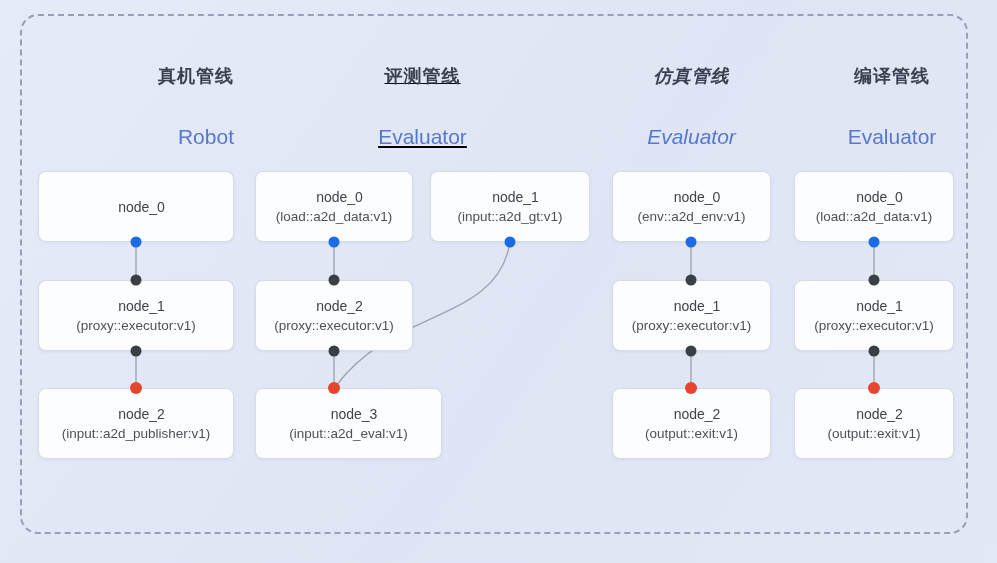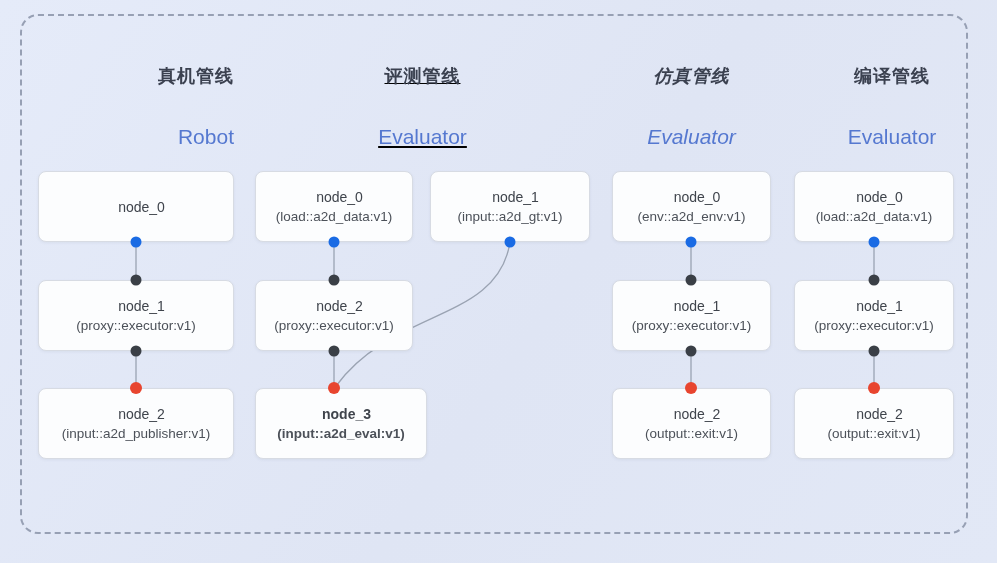--- a/index.html
+++ b/index.html
@@ -133,21 +133,21 @@
     <div class="node-sub">(load::a2d_data:v1)</div>
   </div>
   <div class="node" style="left:430px;top:171px;width:160px;">
     <div class="node-title">node_1</div>
     <div class="node-sub">(input::a2d_gt:v1)</div>
   </div>
   <div class="node" style="left:255px;top:280px;width:158px;">
     <div class="node-title">node_2</div>
     <div class="node-sub">(proxy::executor:v1)</div>
   </div>
-  <div class="node" style="left:255px;top:388px;width:172px;font-weight:bold;">
+  <div class="node" style="left:255px;top:388px;width:187px;">
     <div class="node-title">node_3</div>
     <div class="node-sub">(input::a2d_eval:v1)</div>
   </div>
 
   <div class="node" style="left:612px;top:171px;width:159px;">
     <div class="node-title">node_0</div>
     <div class="node-sub">(env::a2d_env:v1)</div>
   </div>
   <div class="node" style="left:612px;top:280px;width:159px;">
     <div class="node-title">node_1</div>

